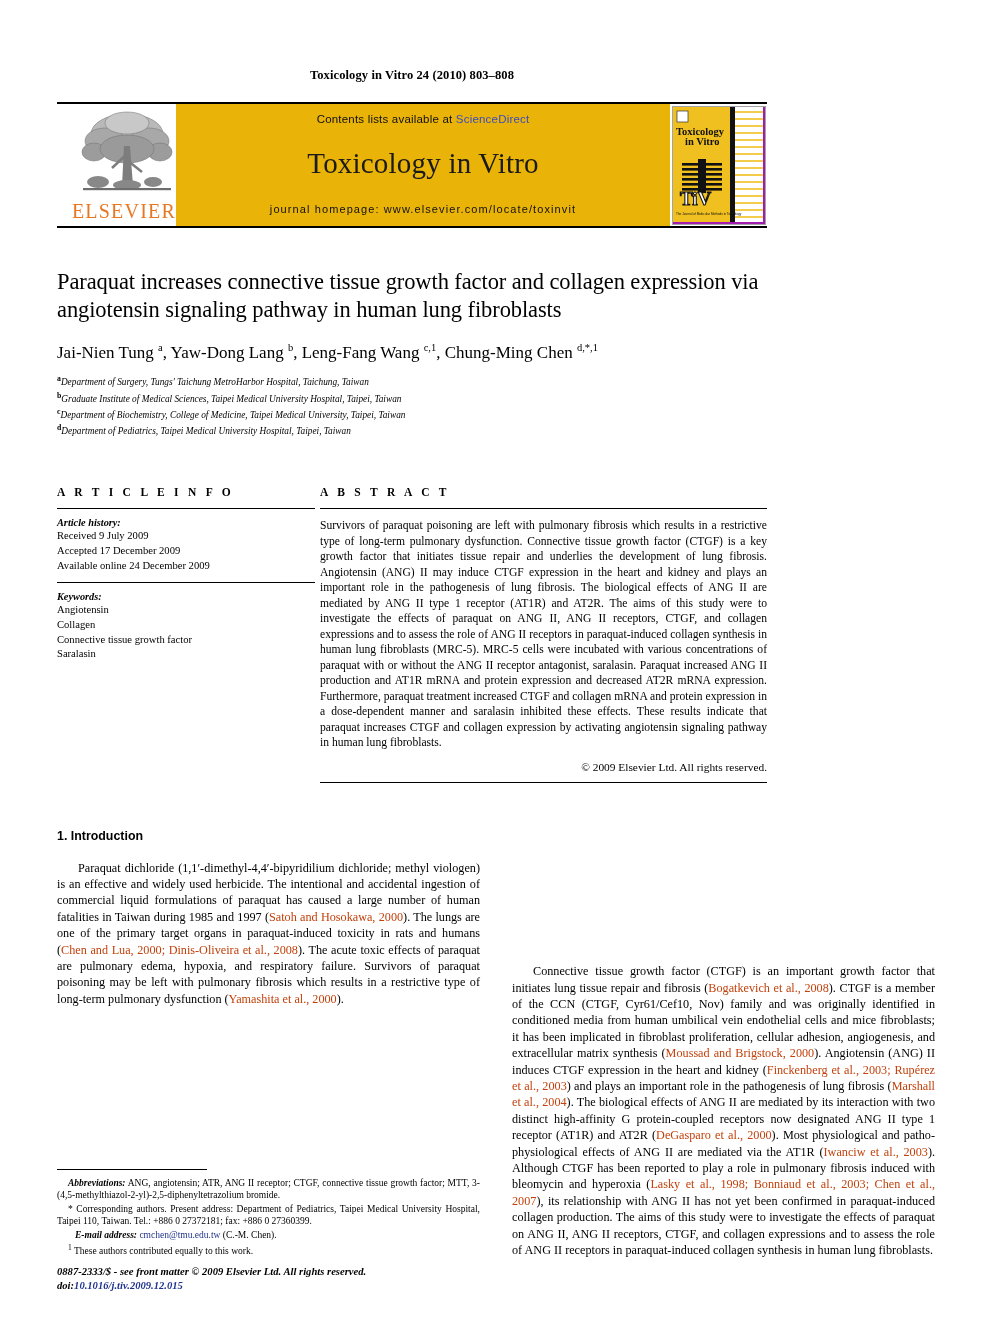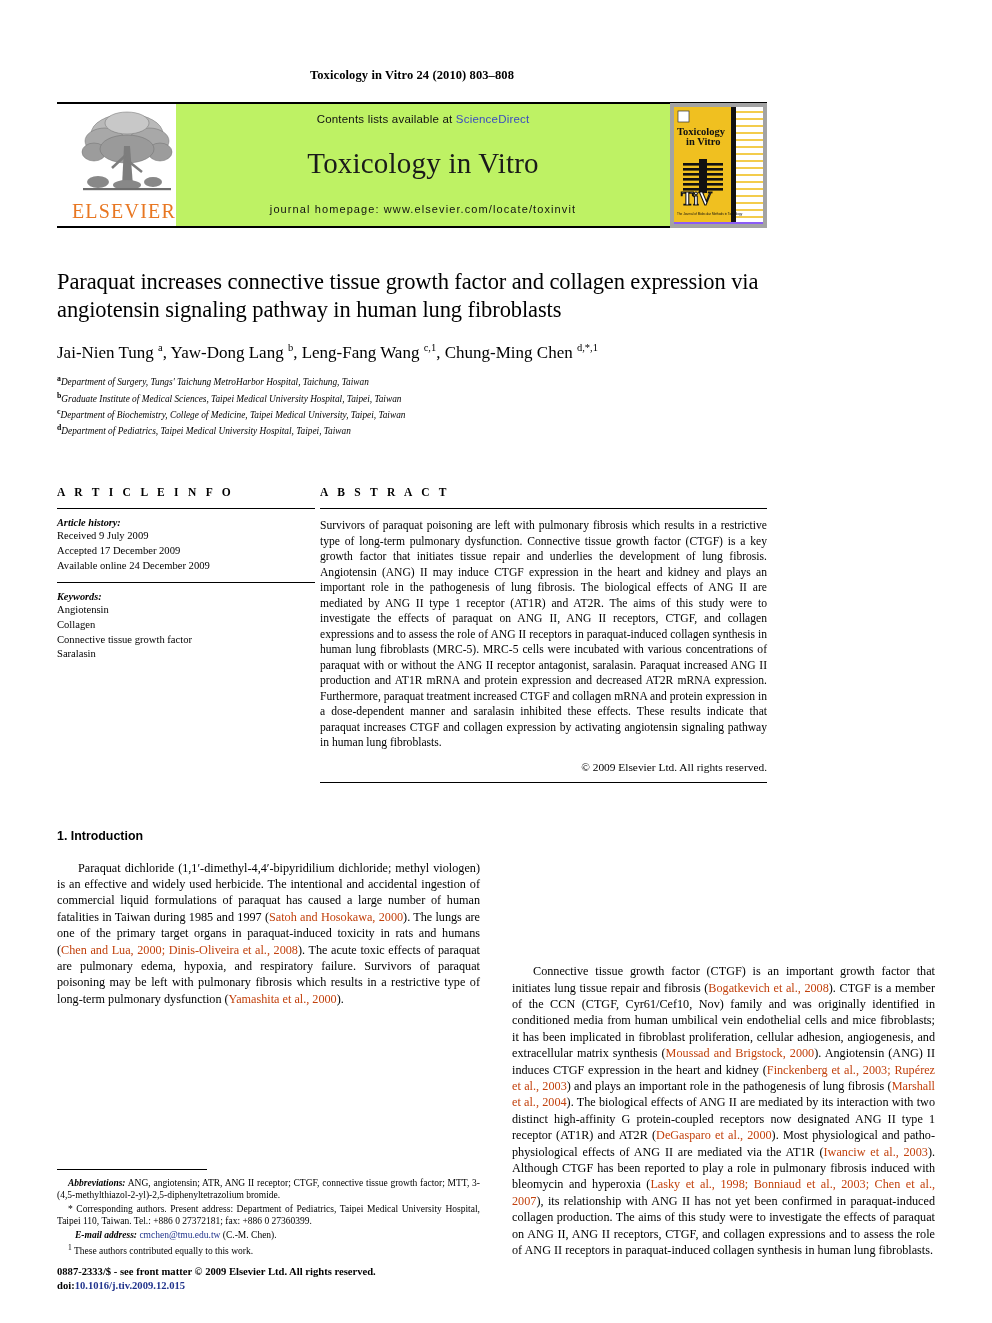--- a/index.html
+++ b/index.html
@@ -54,21 +54,21 @@
   .elsevier-word {
     font-family: "Liberation Serif", serif;
     color: #E87722;
     font-size: 20px;
     letter-spacing: 1.2px;
     line-height: 1;
     margin-top: 1px;
   }
   .center-bar {
     flex: 1 1 auto;
-    background: #bef264;
+    background: #eab308;
     display: flex;
     flex-direction: column;
     align-items: center;
     justify-content: space-between;
     padding: 9px 0 11px 0;
     box-sizing: border-box;
   }
   .contents-line {
     font-family: "Liberation Sans", sans-serif;
     font-size: 11.5px;
@@ -95,24 +95,24 @@
   .cover-thumb {
     width: 97px;
     flex: 0 0 97px;
     display: flex;
     align-items: center;
     justify-content: center;
   }
   .cover-box {
     width: 92px;
     height: 117px;
-    border: 4px solid #a3a3a3;
+    border: 1px solid #a3a3a3;
     position: relative;
     overflow: hidden;
-    background: #8b5cf6;
+    background: #a21caf;
   }
 
   
   .title-rule-top {
     border-top: 2.2px solid #000;
     margin-top: 0;
   }
   .paper-title {
     font-family: "Liberation Serif", serif;
     font-size: 22.5px;
@@ -226,20 +226,21 @@
 
   
   .page-footer {
     position: absolute;
     left: 57px;
     bottom: 29px;
     width: 423px;
     font-size: 10.6px;
     line-height: 1.38;
     font-weight: bold;
+    font-style: italic;
   }
   .doi-link { color: #21348c; font-weight: bold; }
 </style>
 </head>
 <body>
 
 <div class="page">
 
   <div class="running-head">Toxicology in Vitro 24 (2010) 803–808</div>
 

